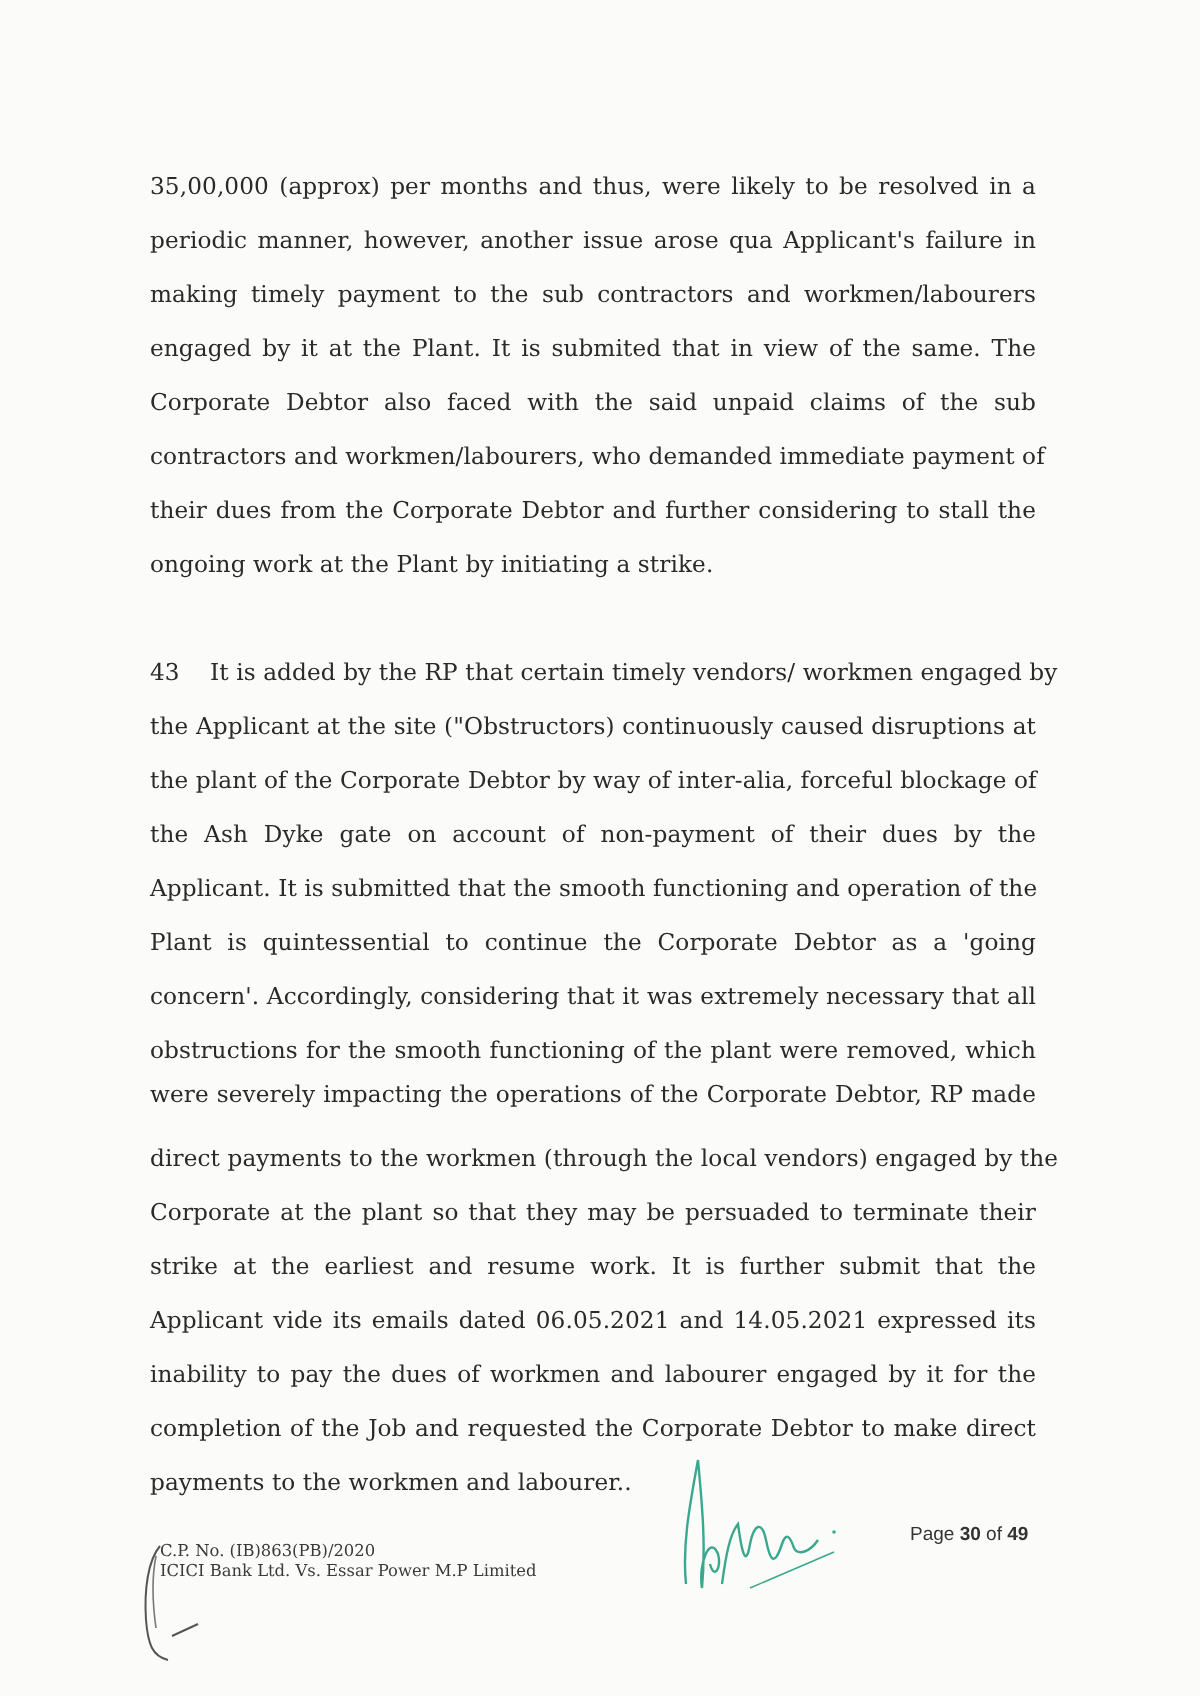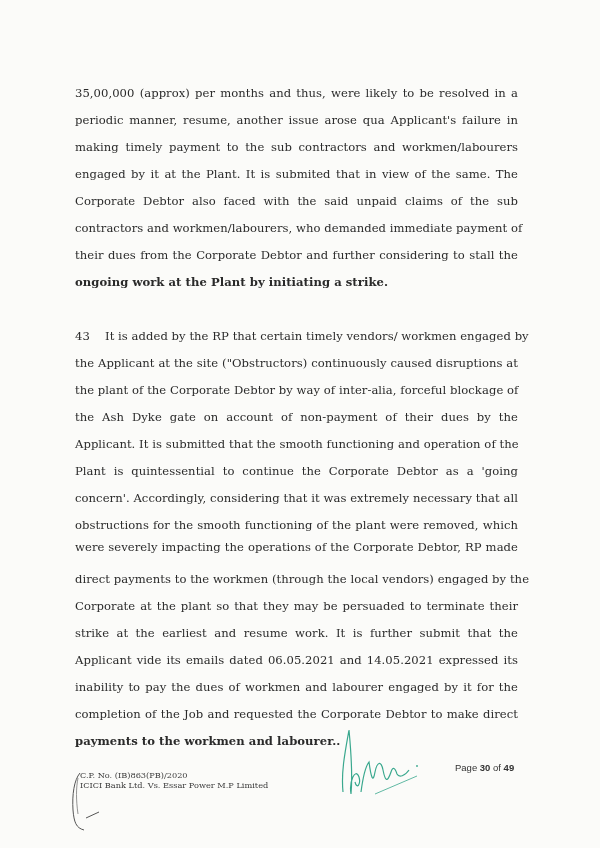--- a/index.html
+++ b/index.html
@@ -6,42 +6,42 @@
     body {
       width: 600px; height: 848px; background: #fbfbf9; position: relative;
       overflow: hidden; font-family: "DejaVu Serif", "Liberation Serif", serif; color: #2a2a2a;
     }
     .page { position: absolute; left: 0; top: 0; width: 532px; height: 848px; }
     .line {
       position: absolute; left: 75px; width: 443px; font-size: 11.6px;
       text-align: justify; text-align-last: justify; white-space: nowrap; line-height: 14px;
       letter-spacing: 0.05px;
     }
-    .line.last { text-align-last: left; font-weight: bold; }
+    .line.last { text-align-last: left; }
     .para-num { display: inline-block; width: 30px; }
     .footer-case {
       position: absolute; left: 80px; font-size: 8.2px; line-height: 10px; color: #3a3a3a;
       font-family: "DejaVu Serif", serif;
       text-align: right;
     }
     .page-label {
       position: absolute; left: 427px; top: 762px; font-size: 9.5px;
       font-family: "Liberation Sans", sans-serif; color: #333; padding-left: 28px;
     }
     .page-label b { font-weight: bold; }
     .sig { position: absolute; }
   </style>
 </head>
 <body>
 
 <div class="page">
 
   <div>
     <div class="line" style="top:86px">35,00,000 (approx) per months and thus, were likely to be resolved in a</div>
-    <div class="line" style="top:113px">periodic manner, resume, another issue arose qua Applicant's failure in</div>
+    <div class="line" style="top:113px">periodic manner, however, another issue arose qua Applicant's failure in</div>
     <div class="line" style="top:140px">making timely payment to the sub contractors and workmen/labourers</div>
     <div class="line" style="top:167px">engaged by it at the Plant. It is submited that in view of the same. The</div>
     <div class="line" style="top:194px">Corporate Debtor also faced with the said unpaid claims of the sub</div>
     <div class="line" style="top:221px">contractors and workmen/labourers, who demanded immediate payment of</div>
     <div class="line" style="top:248px">their dues from the Corporate Debtor and further considering to stall the</div>
     <div class="line last" style="top:275px">ongoing work at the Plant by initiating a strike.</div>
   </div>
 
   <div>
     <div class="line" style="top:329px">

